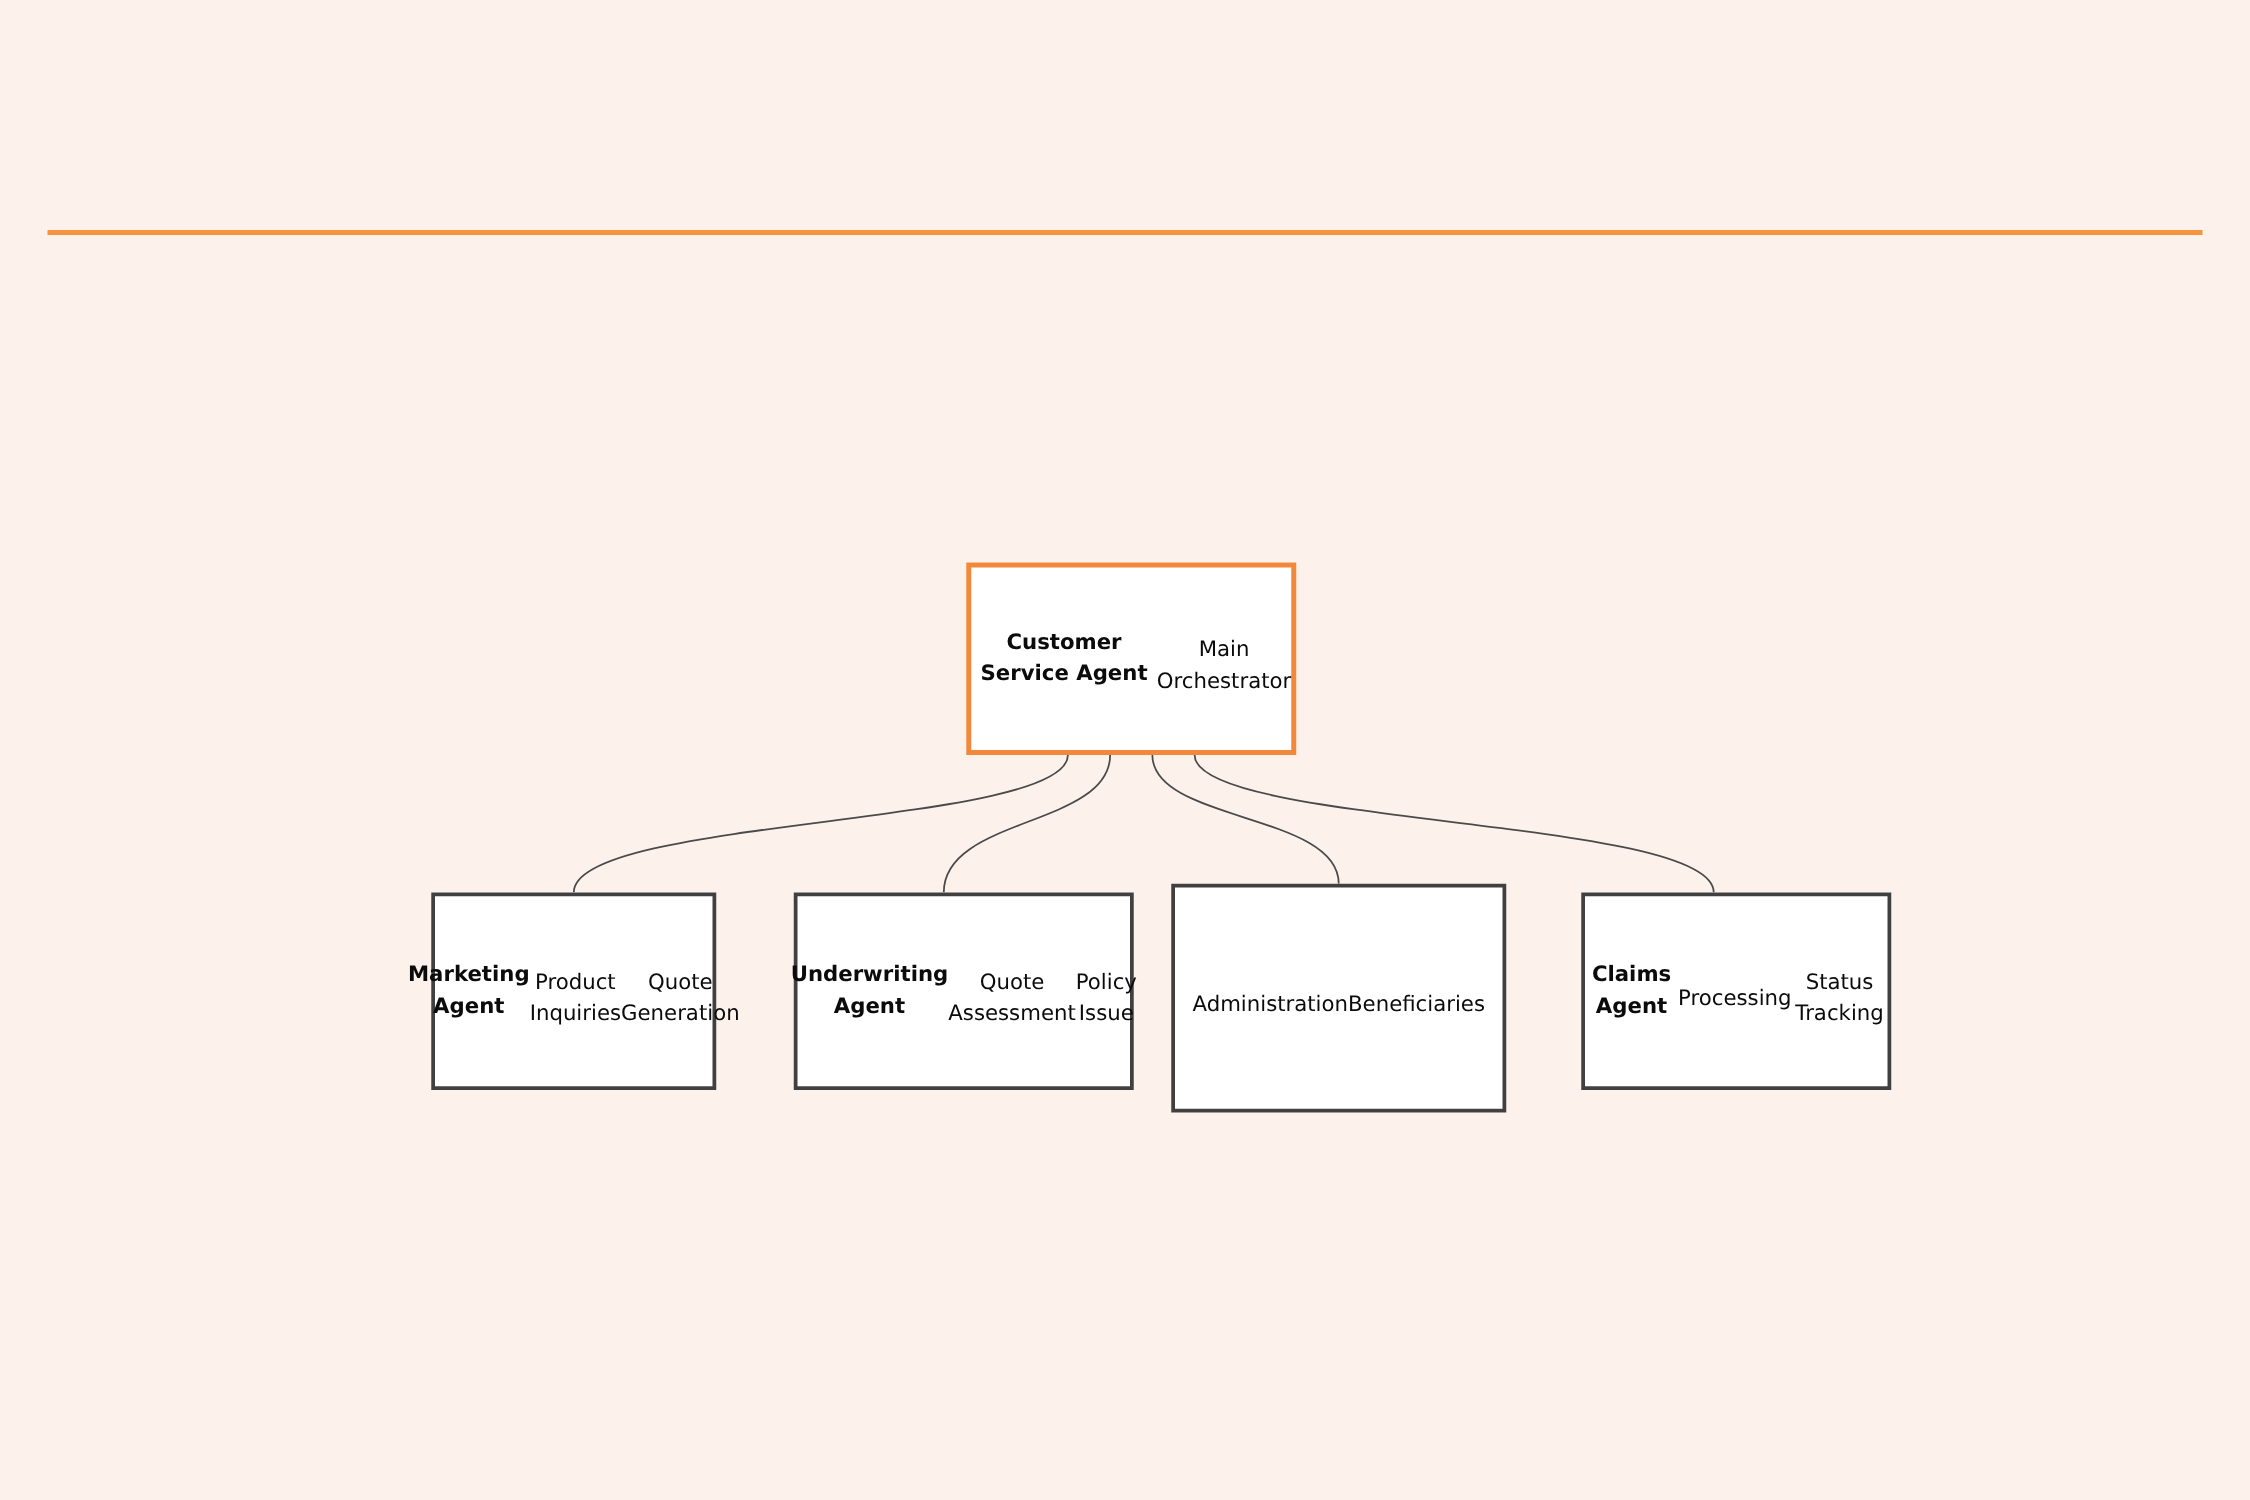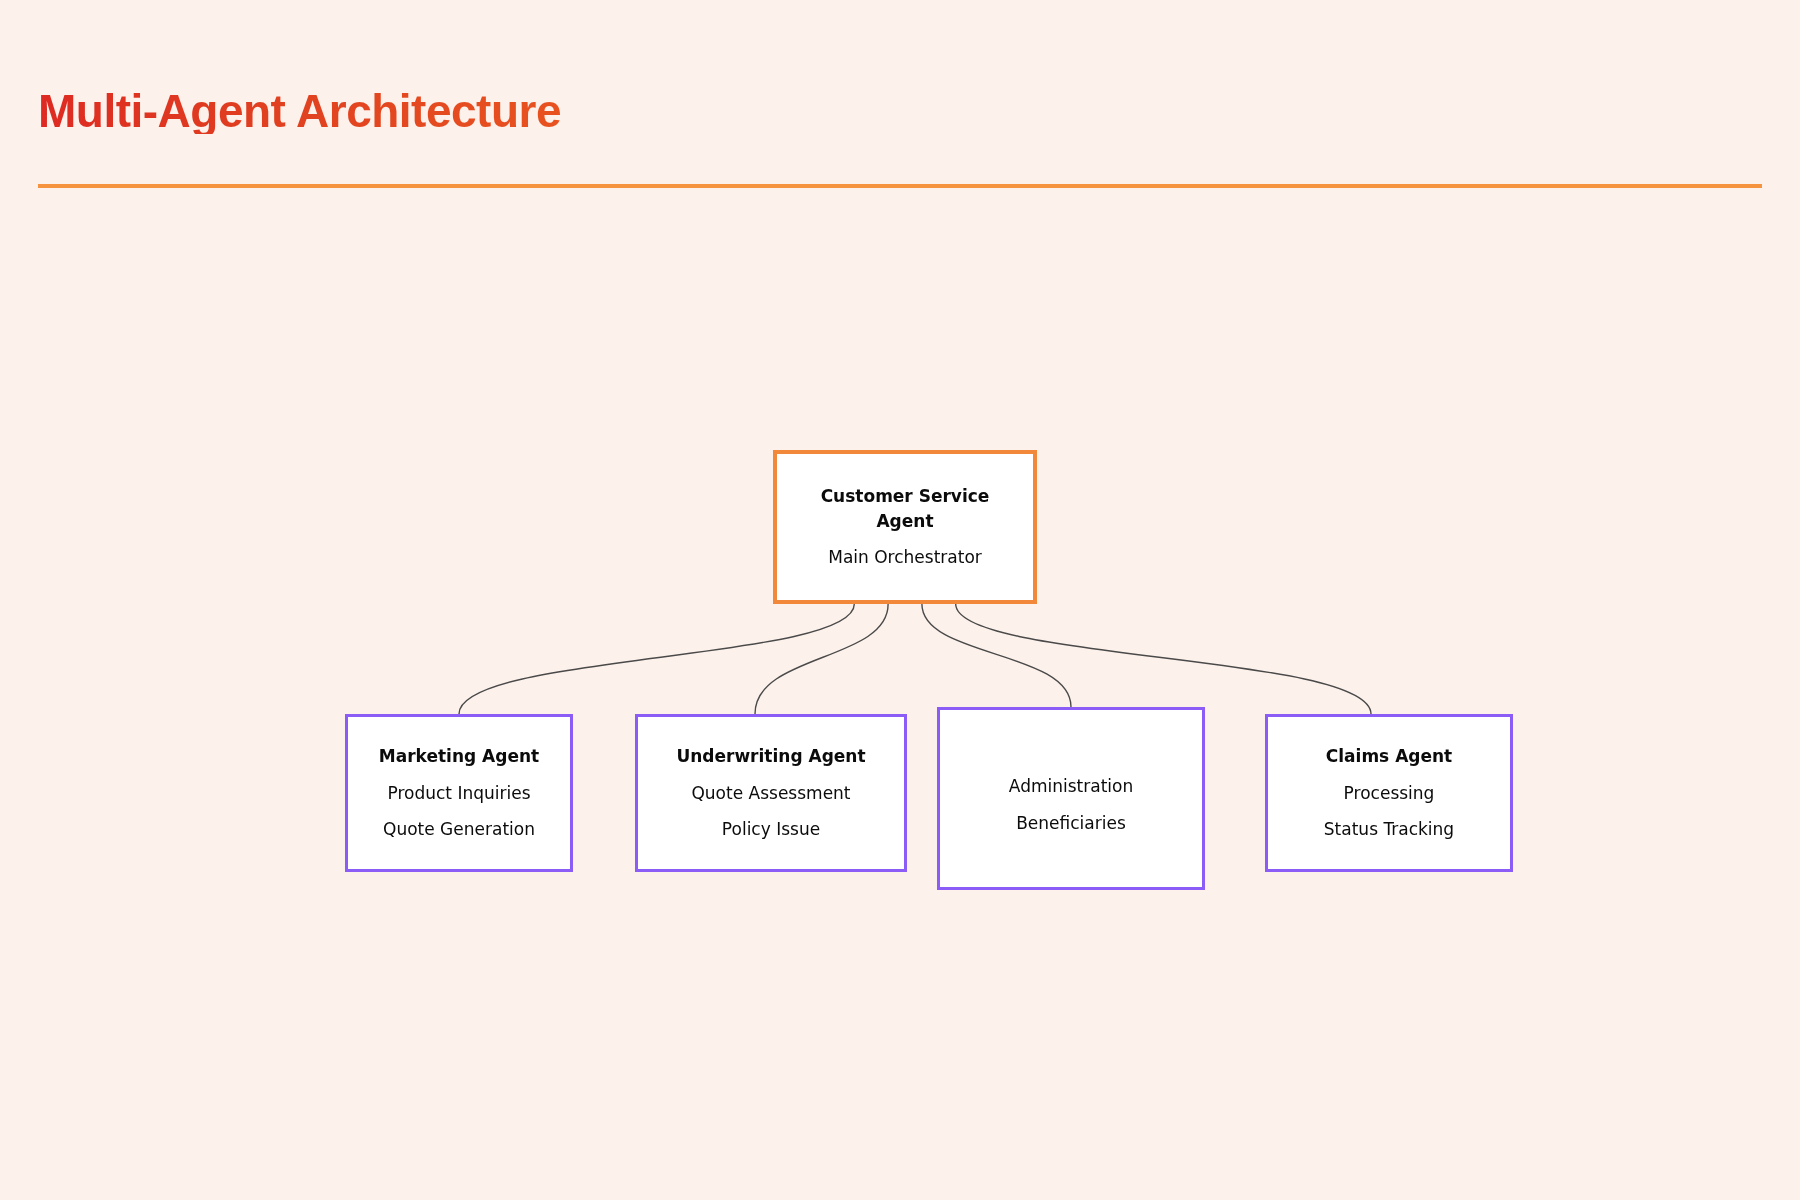--- a/index.html
+++ b/index.html
@@ -60,51 +60,49 @@
     width: 1800px;
     height: 1200px;
     pointer-events: none;
   }
 
   .node {
     position: absolute;
     background: #FFFFFF;
     box-sizing: border-box;
     display: flex;
-    flex-direction: column;
     align-items: center;
     justify-content: center;
     text-align: center;
   }
   .node.root {
     border: 4px solid #F2893A;
   }
   .node.child {
-    border: 3px solid #8b5cf6;
+    border: 3px solid #404040;
   }
   .node-title {
     font-size: 17px;
     font-weight: bold;
     color: #0B0B0B;
     line-height: 1.45;
     max-width: 86%;
   }
   .node-line {
     font-size: 17px;
     font-weight: normal;
     color: #0B0B0B;
     line-height: 1.45;
     margin-top: 12px;
   }
 </style>
 </head>
 <body>
 
 <div id="header">
-  <h1 id="page-title">Multi-Agent Architecture</h1>
   <div id="title-rule"></div>
 </div>
 
 <div id="diagram">
   <svg id="edge-layer" viewBox="0 0 1800 1200">
       <path d="M 854.312 604 C 854.312 661.2, 459 653.5, 459 714" fill="none" stroke="#4A4A4A" stroke-width="1.4"></path>
       <path d="M 888.104 604 C 888.104 661.2, 755 653.5, 755 714" fill="none" stroke="#4A4A4A" stroke-width="1.4"></path>
       <path d="M 921.896 604 C 921.896 657.56, 1071 650.35, 1071 707" fill="none" stroke="#4A4A4A" stroke-width="1.4"></path>
       <path d="M 955.688 604 C 955.688 661.2, 1371 653.5, 1371 714" fill="none" stroke="#4A4A4A" stroke-width="1.4"></path>
     </svg>

